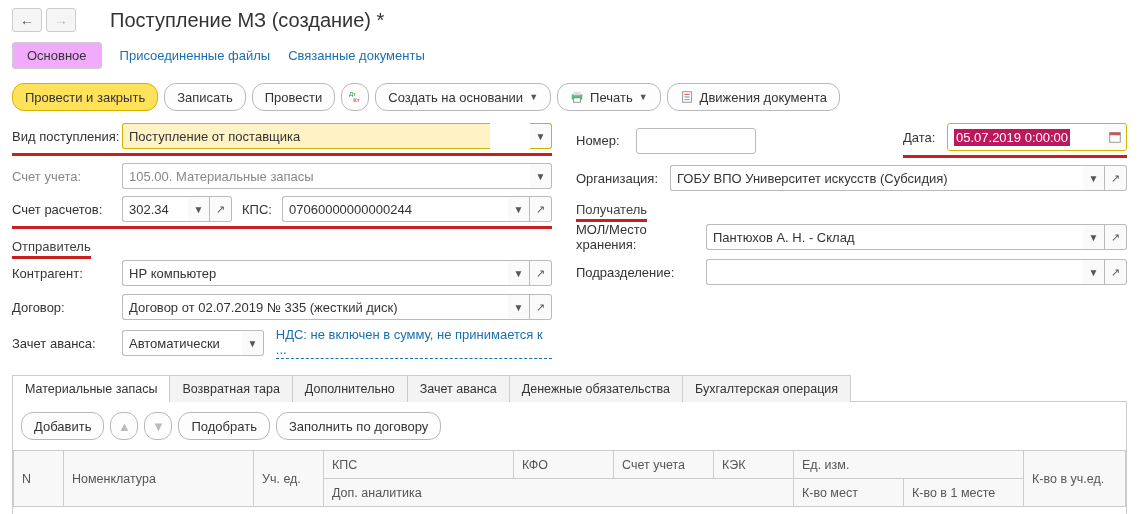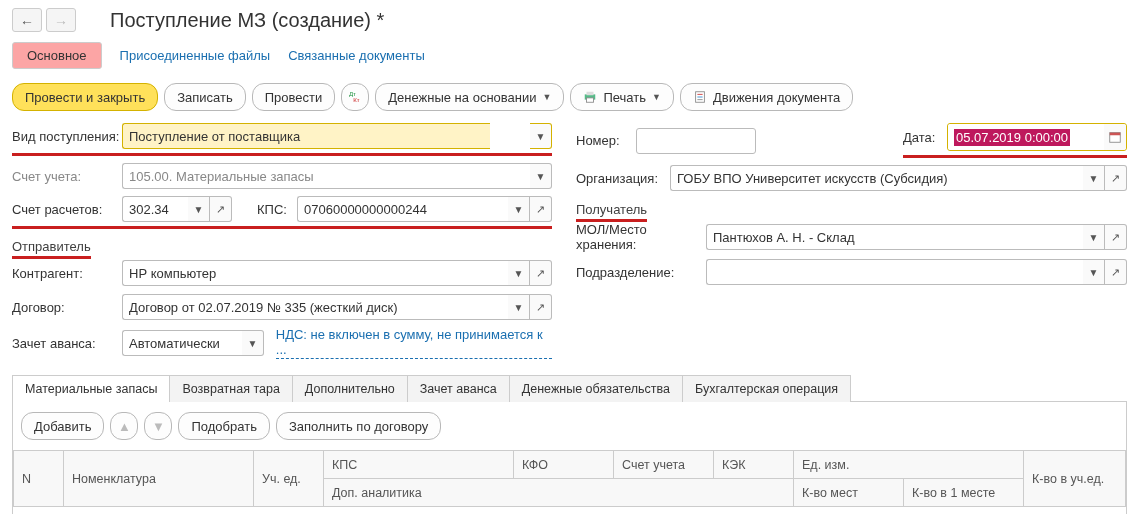--- a/index.html
+++ b/index.html
@@ -13,21 +13,21 @@
   .nav-btn {
     width:30px; height:24px; border:1px solid #ccc; border-radius:3px;
     background:#f5f5f5; display:flex; align-items:center; justify-content:center;
     font-size:14px; color:#555;
   }
   .nav-btn.disabled { color:#bbb; }
   .title { font-size:20px; margin-left:30px; color:#333; }
 
   .link-row { display:flex; align-items:center; gap:18px; margin-bottom:14px; }
   .tab-main {
-    border:1px solid #ccc; background:#fca5a5; padding:5px 14px; border-radius:3px;
+    border:1px solid #ccc; background:#f0abfc; padding:5px 14px; border-radius:3px;
     color:#333;
   }
   .link { color:#1a6fb0; cursor:pointer; }
   .link-dotted { border-bottom:1px dashed #1a6fb0; padding-bottom:1px; }
 
   .toolbar { display:flex; align-items:center; gap:6px; margin-bottom:12px; }
   .btn {
     border:1px solid #b8b8b8; background:#fdfdfd; padding:5px 12px; border-radius:12px;
     display:flex; align-items:center; gap:6px; cursor:pointer; height:28px;
   }
@@ -116,21 +116,21 @@
   <div class="btn">
       <span>Провести</span>
     </div>
   <div class="btn btn-icon">
     <svg class="icn" viewBox="0 0 16 16">
         <text x="1" y="7" font-size="7" fill="#1a8f3c">Дт</text>
         <text x="6" y="14" font-size="7" fill="#c91f1f">Кт</text>
       </svg>
   </div>
   <div class="btn">
-    <span>Денежные на основании</span>
+    <span>Создать на основании</span>
     <span class="dd-caret">▼</span>
   </div>
   <div class="btn">
     <svg class="icn" viewBox="0 0 16 16">
         <rect x="2" y="5" width="12" height="6" fill="#5b8"></rect>
         <rect x="4" y="2" width="8" height="4" fill="#ddd"></rect>
         <rect x="4" y="9" width="8" height="5" fill="#fff" stroke="#888"></rect>
       </svg>
     <span>Печать</span>
     <span class="dd-caret">▼</span>
@@ -174,21 +174,21 @@
       <div class="input-group" style="width:110px; flex:none;">
         <div class="input">
             <span>302.34</span>
           </div>
         <div class="ig-btn">▼</div>
         <div class="ig-btn">
             <span class="open-icon">↗</span>
           </div>
       </div>
       <div style="width:10px;"></div>
-      <div class="lbl" style="width:40px;margin-left:15px;">КПС:</div>
+      <div class="lbl" style="width:40px;">КПС:</div>
       <div class="input-group" style="flex:1;">
         <div class="input">
             <span>07060000000000244</span>
           </div>
         <div class="ig-btn">▼</div>
         <div class="ig-btn">
             <span class="open-icon">↗</span>
           </div>
       </div>
     </div>

